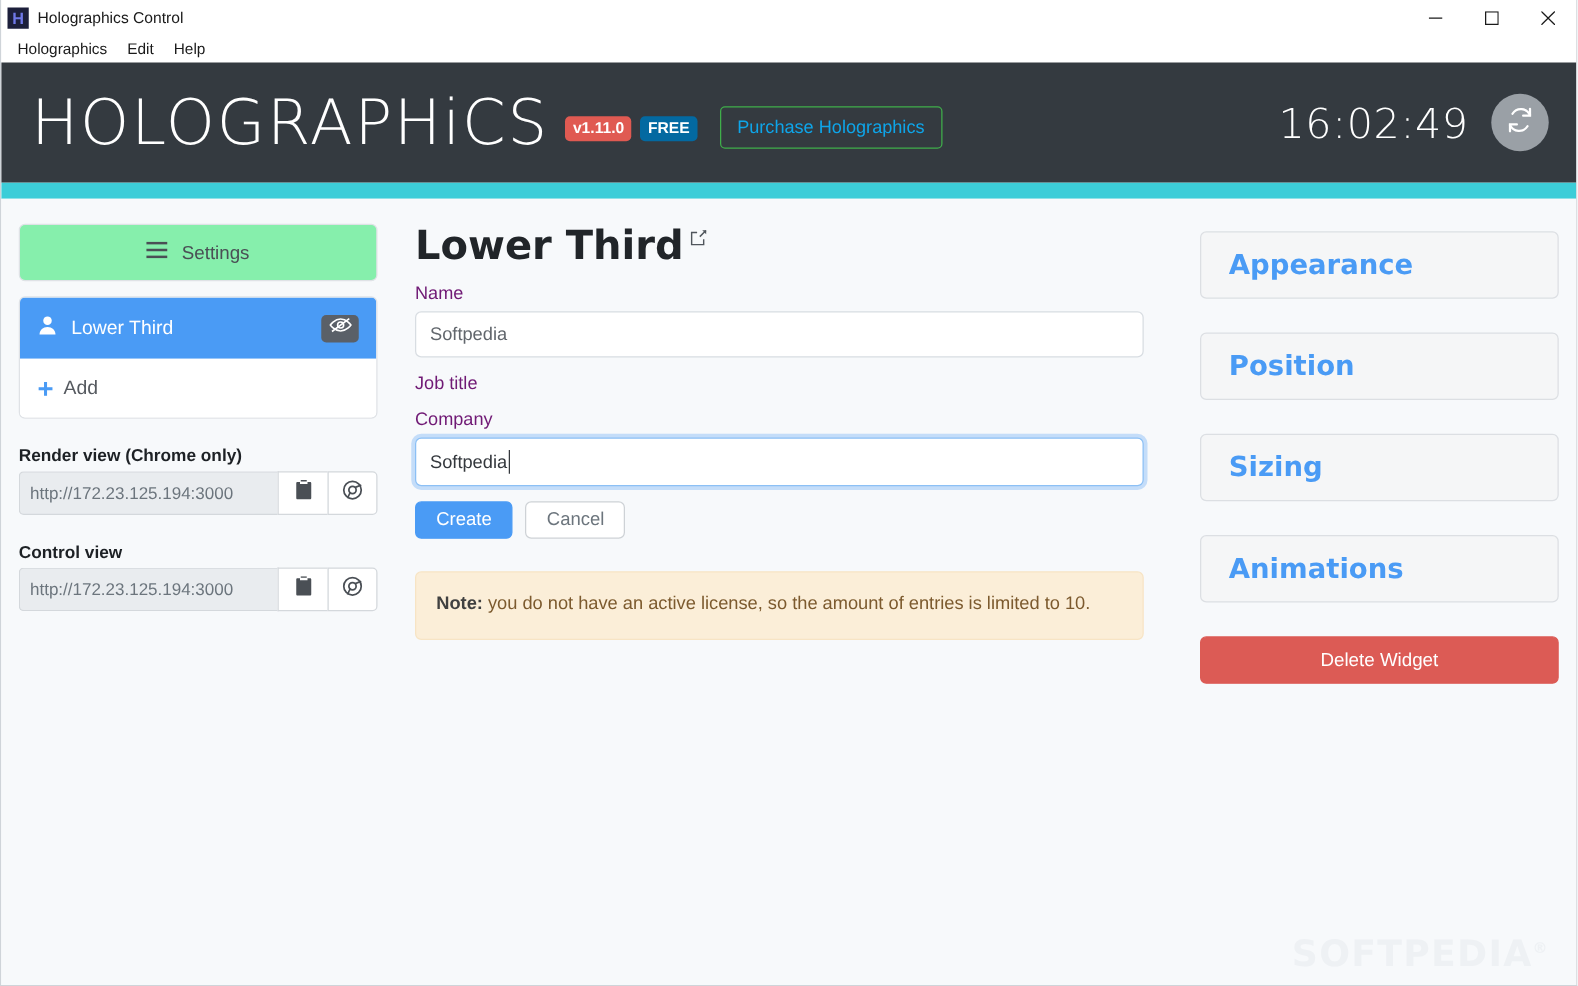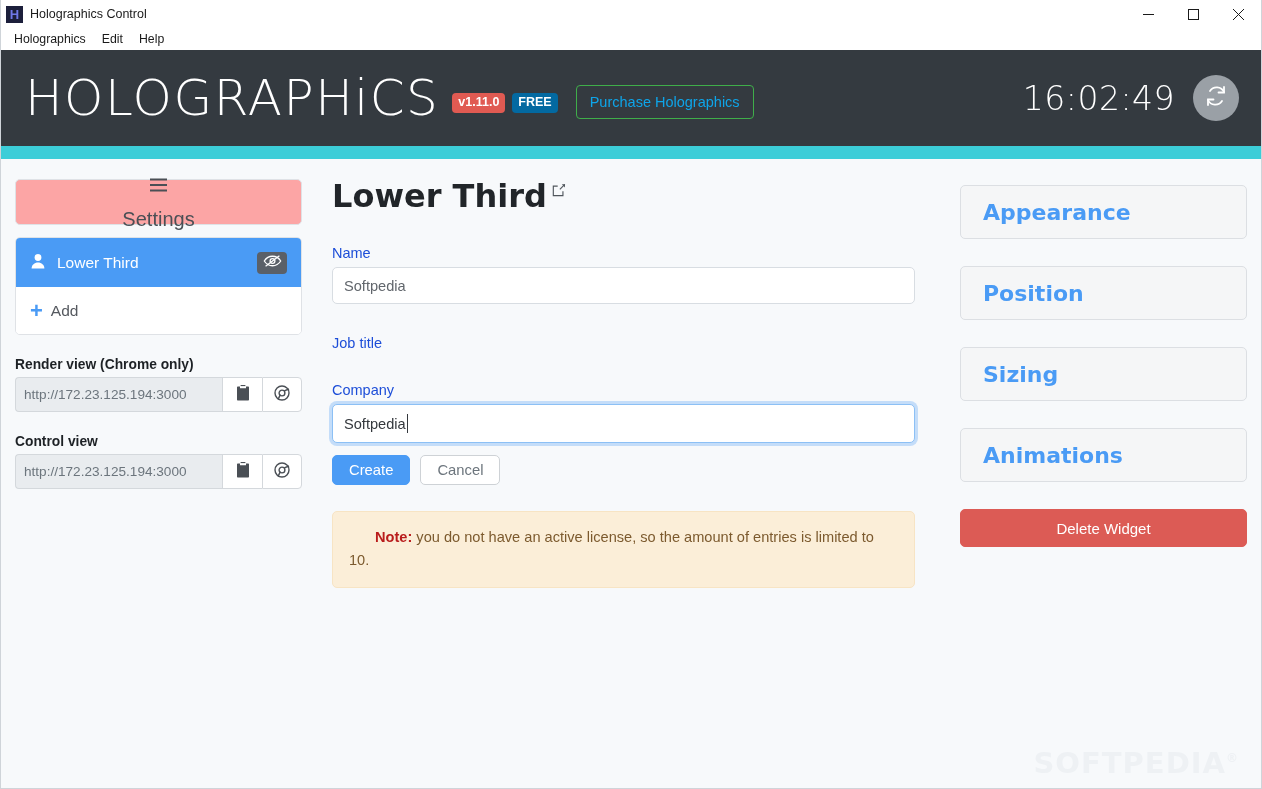--- a/index.html
+++ b/index.html
@@ -116,24 +116,24 @@
     display: flex;
     padding: 20px 14px 0 14px;
   }
 
   
   .col-left { width: 287px; flex: 0 0 287px; }
   .settings-btn {
     height: 46px;
     border: 1px solid #dfe2e6;
     border-radius: 5px;
-    background: #fca5a5;
+    background: #86efac;
     display: flex; align-items: center; justify-content: center;
     gap: 11px;
-    font-size: 20px; color: #4a4f55; flex-direction: column;
+    font-size: 15px; color: #4a4f55;
   }
   .widget-list {
     margin-top: 12px;
     border: 1px solid #dfe2e6;
     border-radius: 5px;
     overflow: hidden;
     background: #ffffff;
   }
   .widget-item {
     height: 49px;
@@ -192,21 +192,21 @@
 
   
   .col-mid { flex: 1 1 auto; padding: 0 22px 0 30px; }
   .page-title-row { display: flex; align-items: flex-start; gap: 5px; }
   .page-title {
     font-size: 32px; font-weight: bold; color: #212529;
     line-height: 1.1;
     font-family: "DejaVu Sans", sans-serif;
   }
   .edit-icon { margin-top: 4px; color: #50565c; }
-  .form-label { font-size: 14.5px; color: #1d4ed8; margin: 31px 0 6px; }
+  .form-label { font-size: 14.5px; color: #701a75; margin: 13px 0 6px; }
   .form-input {
     width: 583px; height: 37px;
     border: 1px solid #d8dde2;
     border-radius: 5px;
     background: #ffffff;
     font-size: 14.6px;
     color: #61666c;
     padding: 0 11px;
     display: flex; align-items: center;
     font-family: "Liberation Sans", sans-serif;
@@ -238,21 +238,21 @@
     width: 583px;
     margin-top: 26px;
     background: #fbeed8;
     border: 1px solid #f7e4c4;
     border-radius: 5px;
     padding: 14px 16px 16px;
     font-size: 14.6px;
     color: #7c5a2e;
     line-height: 1.55;
   }
-  .note-box b { color: #b91c1c; margin-left: 26px; }
+  .note-box b { color: #404040; }
 
   
   .col-right { width: 287px; flex: 0 0 287px; padding-top: 6px; }
   .panel-btn {
     height: 54px;
     border: 1px solid #dcdfe3;
     border-radius: 5px;
     background: #f5f6f7;
     display: flex; align-items: center;
     padding-left: 22px;

